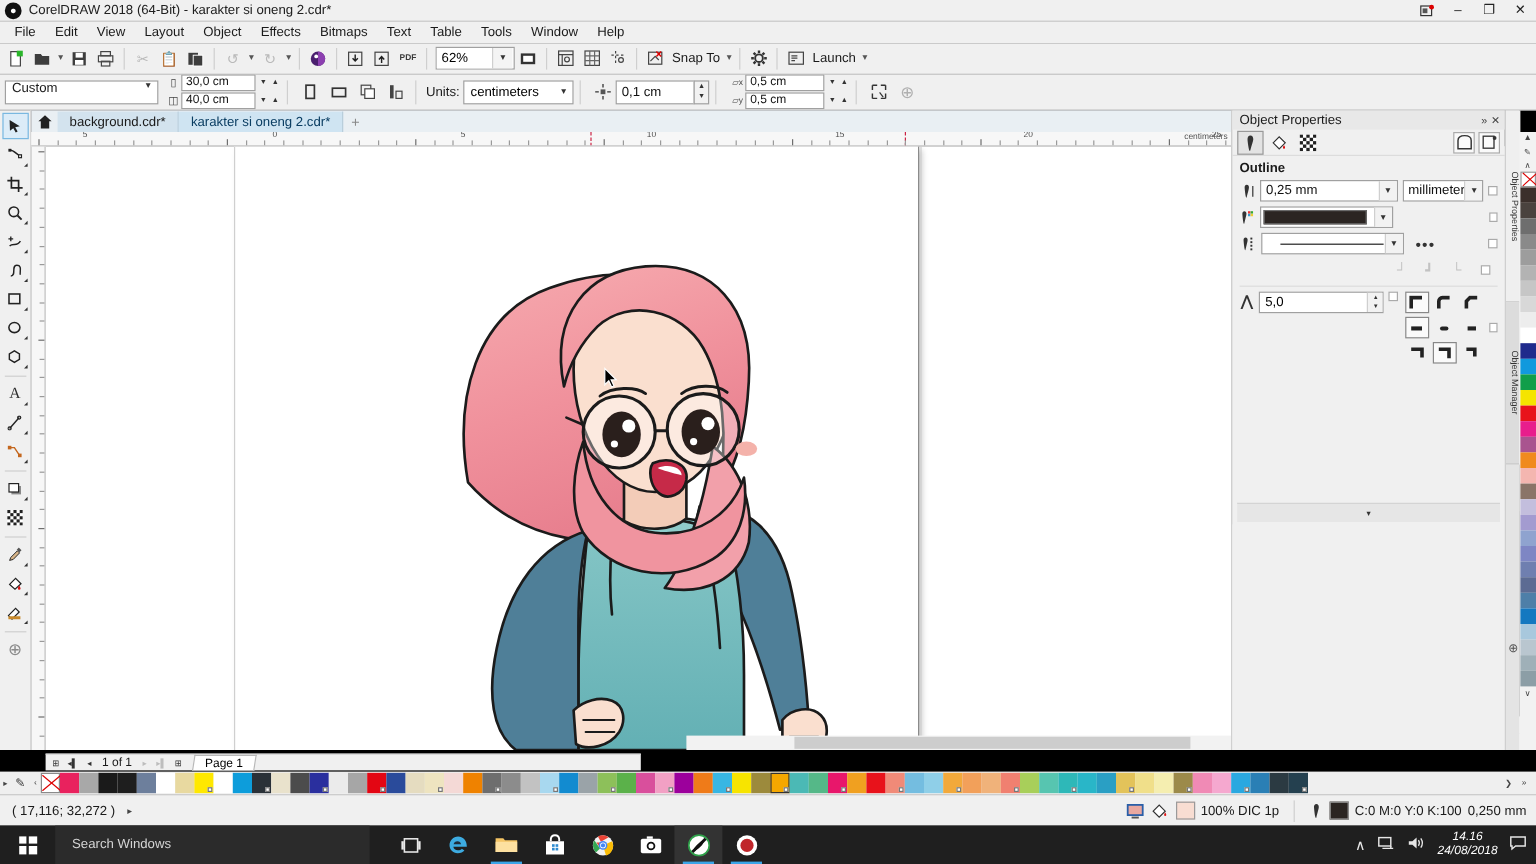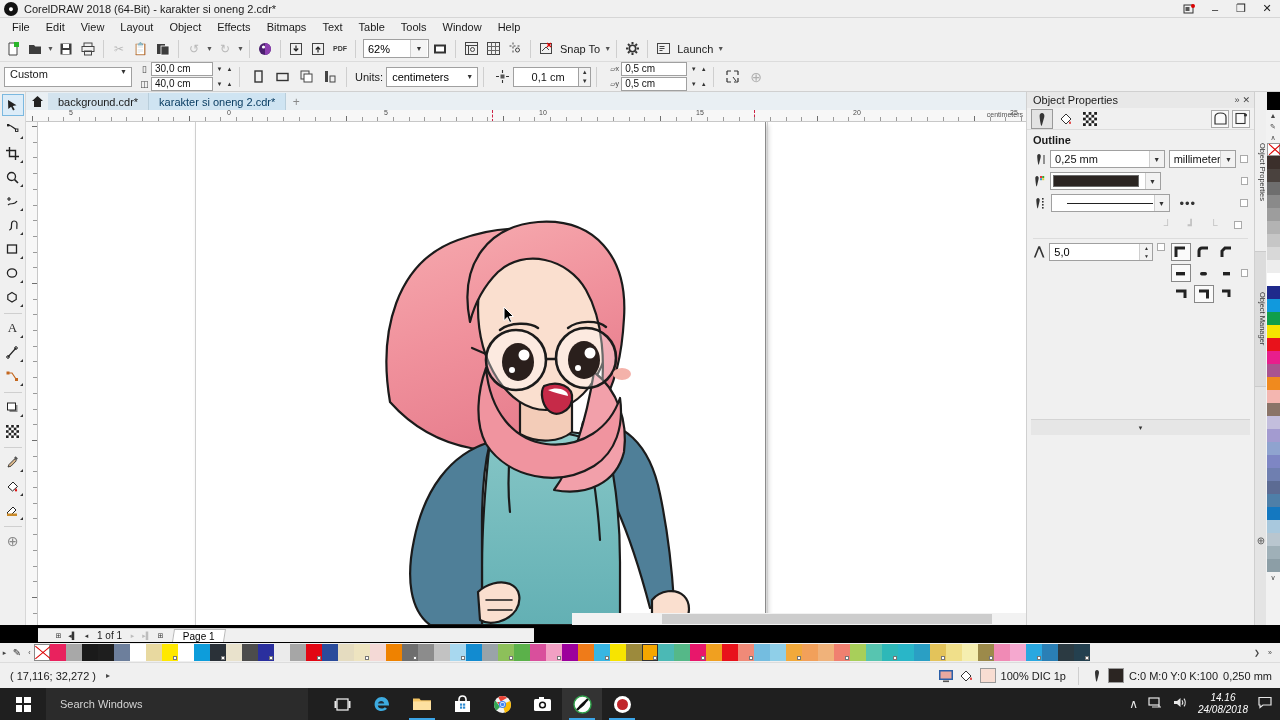--- a/index.html
+++ b/index.html
@@ -100,21 +100,21 @@
     margin-left: 2px; font-size: 12px; color: #3b3b3b;
   }
   .pb-sep { width: 1px; height: 20px; background: #cfcfcf; margin: 0 5px; }
   .pb-unit {
     width: 92px; height: 20px; border: 1px solid #a0a0a0; background: #fff;
     display: flex; align-items: center; padding-left: 5px; font-size: 11px; position: relative;
   }
   .pb-unit .caret { position: absolute; right: 4px; font-size: 7px; color: #333; }
   .pb-input {
     width: 66px; height: 20px; border: 1px solid #a0a0a0; background: #fff;
-    font-size: 11px; padding-left: 4px; line-height: 18px; color: #111; text-align: center;
+    font-size: 11px; padding-left: 4px; line-height: 18px; color: #111;
   }
   .pb-spin-v { display: flex; flex-direction: column; width: 13px; height: 20px; margin-left: -1px;
     border: 1px solid #a0a0a0; background: #f2f2f2; }
   .pb-spin-v div { flex: 1; display: flex; align-items: center; justify-content: center; font-size: 6px; color: #333; }
 
   
   .tabstrip {
     position: absolute; top: 92px; left: 26px; width: 1000px; height: 18px;
     background: #e9eff3; display: flex; align-items: flex-end;
   }
@@ -276,21 +276,21 @@
   .rp-none:before, .rp-none:after {
     content: ""; position: absolute; left: -1px; top: 5px; width: 16px; height: 1px; background: #d00;
   }
   .rp-none:before { transform: rotate(42deg); }
   .rp-none:after { transform: rotate(-42deg); }
   .rp-sw { width: 13px; height: 13px; }
 
   
   .pagenav {
     position: absolute; left: 38px; bottom: 78px; width: 496px; height: 14px;
-    background: #f0f0f0; display: flex; align-items: center; padding-left: 14px; gap: 1px;
+    background: #f0f0f0; display: flex; align-items: center; padding-left: 2px; gap: 1px;
     border-top: 1px solid #d5d5d5;
   }
   .pn-btn { width: 13px; height: 13px; display: flex; align-items: center; justify-content: center;
      font-size: 7px; color: #333; }
   .pn-btn.dim { color: #bdbdbd; }
   .pn-count { font-size: 10px; color: #1a1a1a; padding: 0 3px; }
   .pagetab {
     height: 13px; padding: 0 9px; background: #fff; border: 1px solid #b8b8b8;
     border-bottom: 0; font-size: 10px; display: flex; align-items: center; margin-left: 5px;
     transform: skewX(-9deg);

